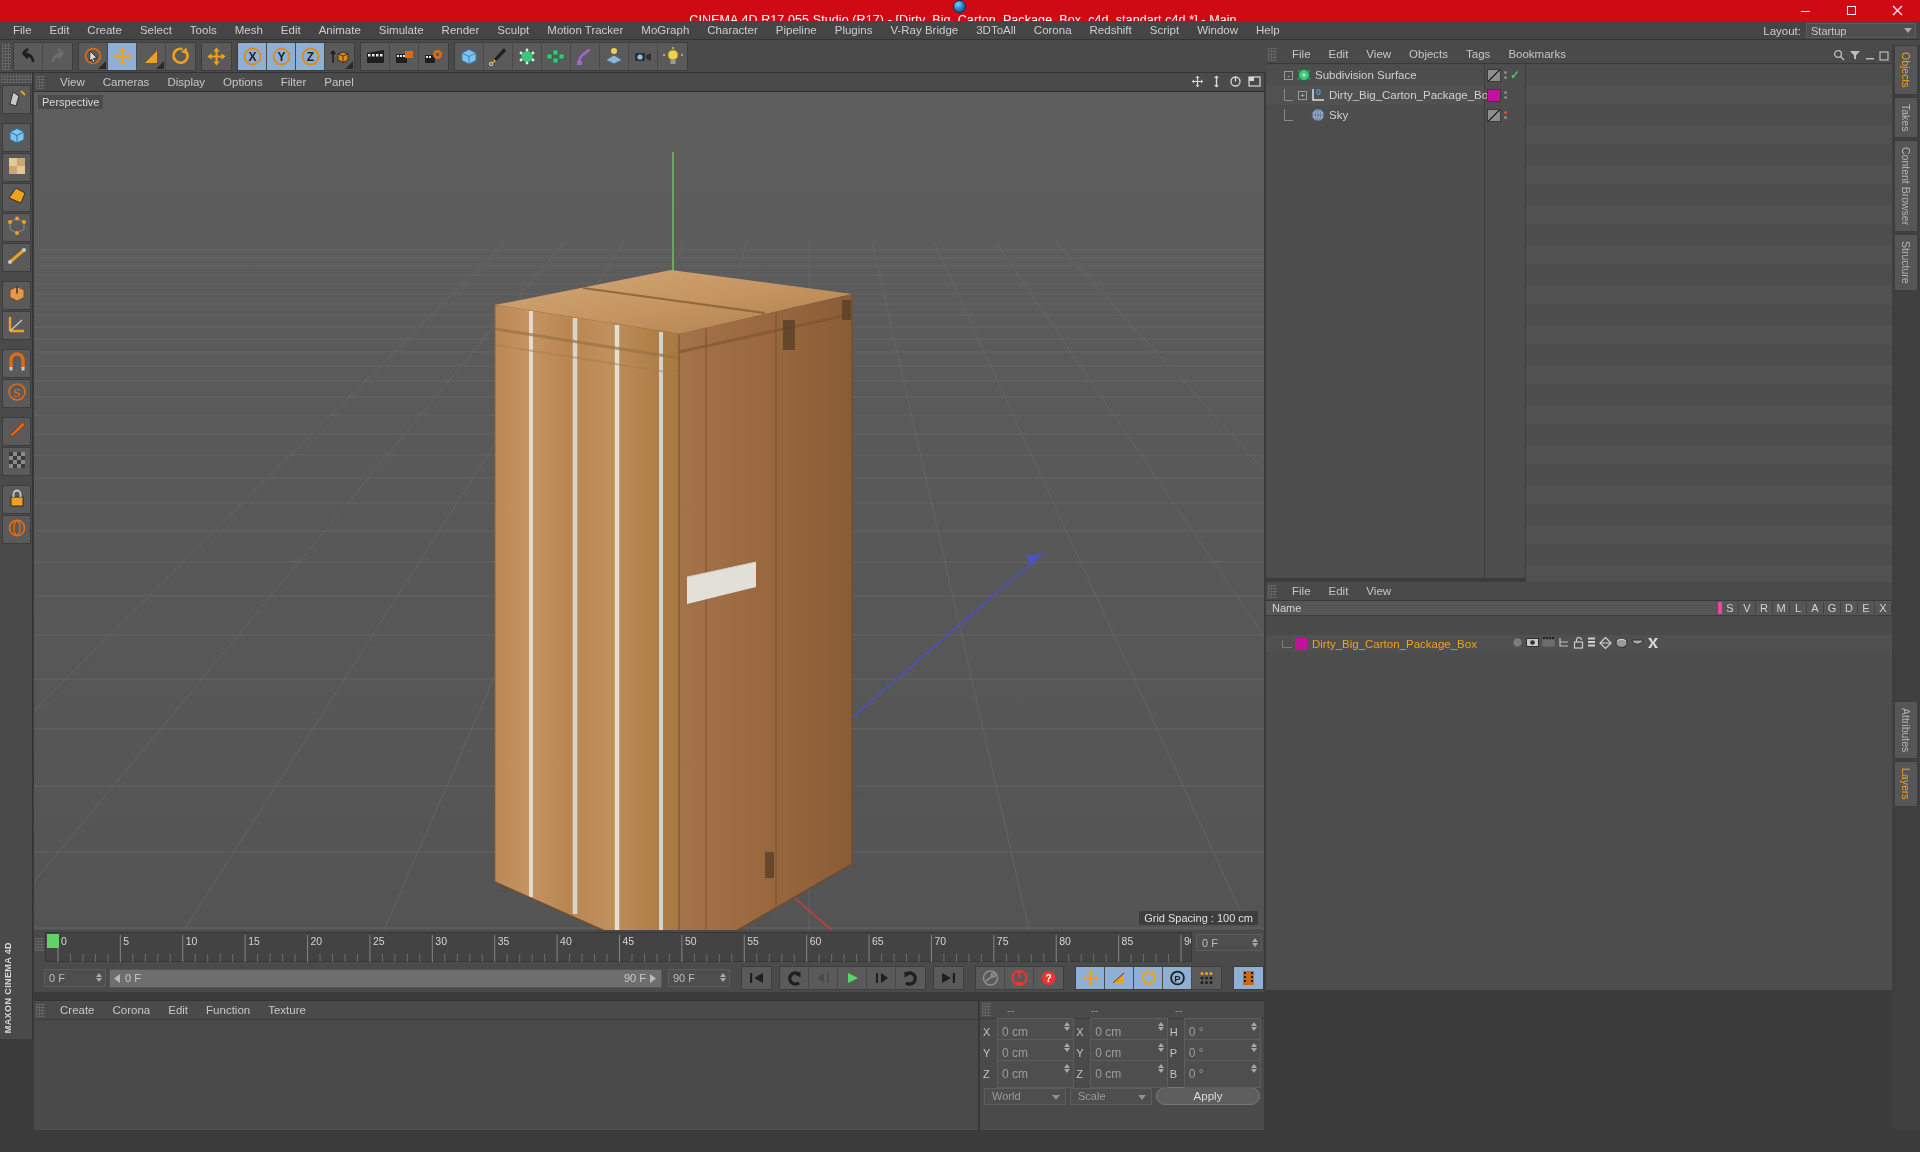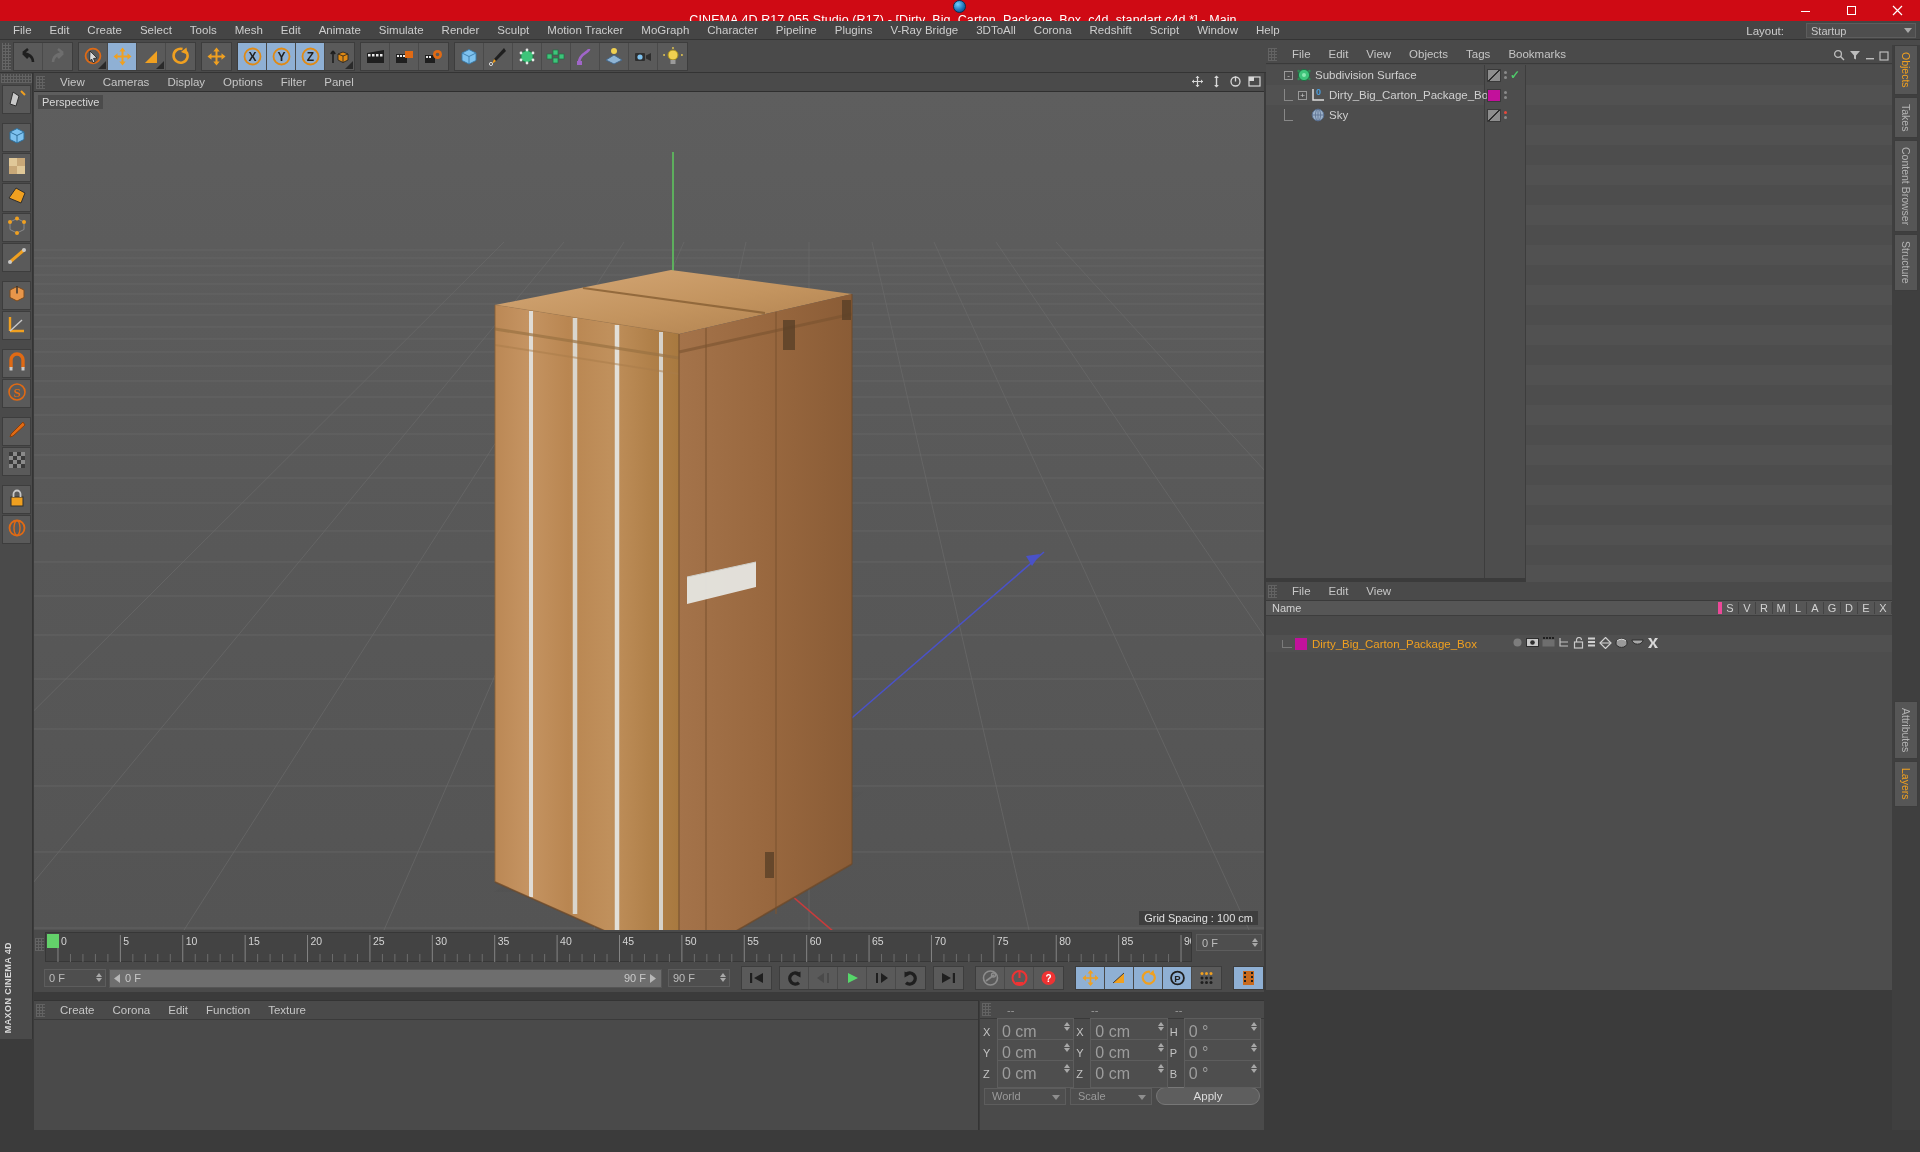--- a/index.html
+++ b/index.html
@@ -22,21 +22,21 @@
   .tb-title{font-size:12.5px;letter-spacing:.1px;white-space:nowrap;}
   .tb-ctrls{position:absolute;right:0;top:0;height:21px;display:flex;}
   .tb-btn{width:46px;height:21px;display:flex;align-items:center;justify-content:center;
     color:#fff;font-size:12px;}
   .tb-btn svg{display:block;}
 
   
   .menubar{height:19px;background:#454545;display:flex;align-items:center;
     padding-left:4px;position:relative;border-bottom:1px solid #343434;}
   .menu-item{font-size:11.5px;color:#cdcdcd;padding:0 9px;line-height:19px;white-space:nowrap;cursor:default;}
-  .layout-box{position:absolute;right:4px;top:0;height:19px;display:flex;align-items:center;gap:22px;}
+  .layout-box{position:absolute;right:4px;top:0;height:19px;display:flex;align-items:center;gap:5px;}
   .layout-label{font-size:11.5px;color:#cdcdcd;}
   .layout-sel{width:110px;height:15px;background:#4e4e4e;border:1px solid #5d5d5d;
     color:#c8c8c8;font-size:11px;display:flex;align-items:center;padding:0 4px;position:relative;}
   .layout-sel .arr{position:absolute;right:3px;top:4px;width:0;height:0;
     border-left:4px solid transparent;border-right:4px solid transparent;border-top:5px solid #aaa;}
 
   
   .toolbar{height:33px;background:#4a4a4a;display:flex;align-items:center;
     padding-left:2px;border-bottom:1px solid #343434;gap:0;}
   .grip{width:9px;height:27px;flex:none;margin-right:2px;
@@ -135,21 +135,21 @@
   
   .coord{position:absolute;left:980px;top:1000px;width:284px;height:130px;background:#4a4a4a;
     border-top:1px solid #343434;}
   .co-head{height:18px;display:flex;align-items:center;border-bottom:1px solid #3a3a3a;
     font-size:11px;color:#9a9a9a;}
   .co-head .seg{width:84px;text-align:left;padding-left:10px;}
   .co-rows{padding:3px 3px 0 3px;}
   .co-row{display:flex;align-items:center;height:19px;margin-bottom:2px;gap:2px;}
   .co-lab{width:12px;font-size:11px;color:#c3c3c3;text-align:left;}
   .co-in{flex:1;height:28px;background:#4e4e4e;border:1px solid #5d5d5d;color:#9d9d9d;
-    font-size:16px;display:flex;align-items:center;padding-left:4px;position:relative;}
+    font-size:12px;display:flex;align-items:center;padding-left:4px;position:relative;}
   .co-bot{display:flex;gap:4px;padding:2px 4px 0 4px;align-items:center;}
   .co-sel{width:82px;height:17px;background:#4e4e4e;border:1px solid #5d5d5d;color:#9a9a9a;
     font-size:11px;display:flex;align-items:center;padding-left:7px;position:relative;}
   .co-apply{flex:1;height:18px;background:#5e5e5e;border:1px solid #777;border-radius:9px;
     color:#dcdcdc;font-size:11.5px;display:flex;align-items:center;justify-content:center;}
 
   
   .objmgr{position:absolute;left:1266px;top:45px;width:626px;height:533px;background:#4a4a4a;}
   .om-menu{height:19px;display:flex;align-items:center;padding-left:2px;border-bottom:1px solid #3a3a3a;position:relative;}
   .om-tools{position:absolute;right:3px;top:2px;display:flex;gap:4px;align-items:center;}

